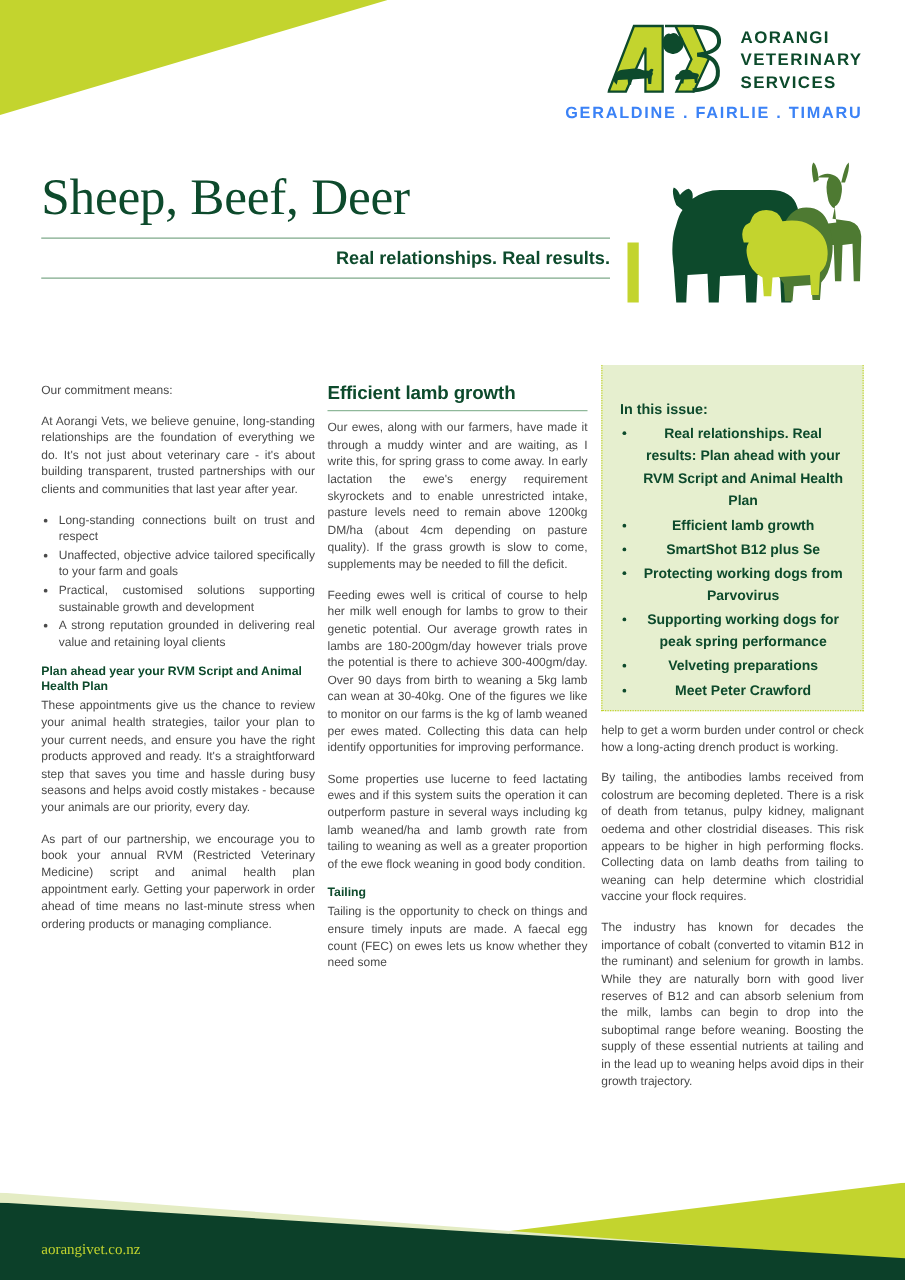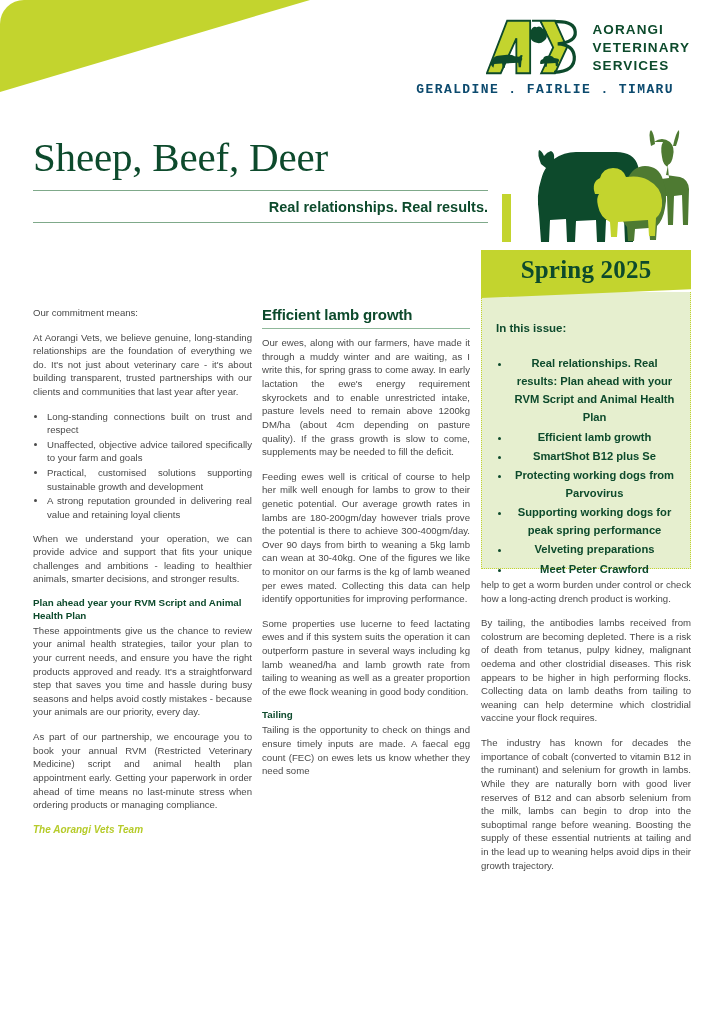--- a/index.html
+++ b/index.html
@@ -3,21 +3,21 @@
 <meta charset="utf-8">
 <style>
   html,body{margin:0;padding:0;}
   body{
     width:724px;height:1024px;
     background:#ffffff;
     font-family:"Liberation Sans", sans-serif;
     overflow:hidden;
     position:relative;
   }
-  .page{position:relative;width:724px;height:1024px;overflow:hidden;background:#fff;border-radius:24px;}
+  .page{position:relative;width:724px;height:1024px;overflow:hidden;background:#fff;}
 
   
   .wedge-topleft{
     position:absolute;left:0;top:0;width:310px;height:92px;
     background:#c3d42e;
     clip-path:polygon(0 0,100% 0,0 100%);
     z-index:1;
   }
 
   
@@ -31,26 +31,25 @@
   .logo-mark{width:92px;height:58px;flex:none;}
   .logo-words{
     color:#0c4a2b;
     font-weight:bold;
     font-size:13.5px;
     line-height:1.32;
     letter-spacing:1.1px;
     padding-top:3px;
   }
   .locations{
-    position:absolute;right:50px;top:82px;
-    color:#0c4a6e;
+    position:absolute;right:34px;top:82px;
+    color:#3b82f6;
     font-weight:bold;
     font-size:13px;
     letter-spacing:1.4px;
-    font-family:Liberation Mono, monospace;
   }
 
   
   .masthead{
     position:absolute;left:33px;top:136px;width:460px;z-index:5;
   }
   .masthead h1{
     margin:0;
     font-family:"Liberation Serif", serif;
     font-weight:normal;
@@ -102,21 +101,21 @@
   
   .issue-box{
     position:absolute;left:481px;top:292px;width:210px;height:277px;z-index:6;
     background:#e6efcf;
     border:1.5px dotted #c3d42e;
     border-top:none;
     box-sizing:border-box;
     padding:30px 12px 10px 14px;
   }
   .issue-title{
-    color:#0d4a2c;font-weight:bold;font-size:11.5px;margin-bottom:20px;
+    color:#0d4a2c;font-weight:bold;font-size:11.5px;margin-bottom:4px;
   }
   .issue-list{margin:0;padding-left:15px;text-align:center;}
   .issue-list li{
     color:#0d4a2c;font-weight:bold;font-size:11.2px;line-height:1.62;
     margin-bottom:1px;
   }
   .issue-list li::marker{color:#0d4a2c;}
 
   
   .col{
@@ -222,23 +221,20 @@
 
     <g fill="#4e7a32">
       <path d="M104 52 q6-14 18-14 q14 0 18 14 q5 14 2 28 q-2 12-8 18 l-1 14 l-6 0 l-1-12 l-14 1 l-1 12 l-6 0 l-1-14 q-7-8-8-20 q-2-16 8-27 z"></path>
     </g>
 
     <g fill="#c3d42e">
       <path d="M72 66 q-4-12 5-16 q3-10 13-10 q10 0 13 9 q14-2 22 3 q13 7 14 20 q1 12-6 18 l-1 18 l-6 0 l-1-16 l-30 2 l-1 15 l-6 0 l-1-15 q-10-5-12-16 q-2-8 1-12 z"></path>
     </g>
   </svg>
 
-  <div class="spring-badge">
-    <span>Spring 2025</span>
-  </div>
 
   <div class="issue-box">
     <div class="issue-title">In this issue:</div>
     <ul class="issue-list">
       <li>Real relationships. Real results: Plan ahead with your RVM Script and Animal Health Plan</li>
       <li>Efficient lamb growth</li>
       <li>SmartShot B12 plus Se</li>
       <li>Protecting working dogs from Parvovirus</li>
       <li>Supporting working dogs for peak spring performance</li>
       <li>Velveting preparations</li>
@@ -248,37 +244,41 @@
 
   <div class="col col-left">
     <p>Our commitment means:</p>
     <p>At Aorangi Vets, we believe genuine, long-standing relationships are the foundation of everything we do. It's not just about veterinary care - it's about building transparent, trusted partnerships with our clients and communities that last year after year.</p>
     <ul>
       <li>Long-standing connections built on trust and respect</li>
       <li>Unaffected, objective advice tailored specifically to your farm and goals</li>
       <li>Practical, customised solutions supporting sustainable growth and development</li>
       <li>A strong reputation grounded in delivering real value and retaining loyal clients</li>
     </ul>
-    <p>When we understand your operation, we can provide advice and support that fits your unique challenges and ambitions - leading to healthier animals, smarter decisions, and stronger results.</p>
     <h3>Plan ahead year your RVM Script and Animal Health Plan</h3>
     <p>These appointments give us the chance to review your animal health strategies, tailor your plan to your current needs, and ensure you have the right products approved and ready. It's a straightforward step that saves you time and hassle during busy seasons and helps avoid costly mistakes - because your animals are our priority, every day.</p>
     <p>As part of our partnership, we encourage you to book your annual RVM (Restricted Veterinary Medicine) script and animal health plan appointment early. Getting your paperwork in order ahead of time means no last-minute stress when ordering products or managing compliance.</p>
-    <div class="signoff">The Aorangi Vets Team</div>
   </div>
 
   <div class="col col-mid">
     <h2>Efficient lamb growth</h2>
     <div class="h2rule"></div>
     <p>Our ewes, along with our farmers, have made it through a muddy winter and are waiting, as I write this, for spring grass to come away. In early lactation the ewe's energy requirement skyrockets and to enable unrestricted intake, pasture levels need to remain above 1200kg DM/ha (about 4cm depending on pasture quality). If the grass growth is slow to come, supplements may be needed to fill the deficit.</p>
     <p>Feeding ewes well is critical of course to help her milk well enough for lambs to grow to their genetic potential. Our average growth rates in lambs are 180-200gm/day however trials prove the potential is there to achieve 300-400gm/day. Over 90 days from birth to weaning a 5kg lamb can wean at 30-40kg. One of the figures we like to monitor on our farms is the kg of lamb weaned per ewes mated. Collecting this data can help identify opportunities for improving performance.</p>
     <p>Some properties use lucerne to feed lactating ewes and if this system suits the operation it can outperform pasture in several ways including kg lamb weaned/ha and lamb growth rate from tailing to weaning as well as a greater proportion of the ewe flock weaning in good body condition.</p>
     <h3>Tailing</h3>
     <p>Tailing is the opportunity to check on things and ensure timely inputs are made. A faecal egg count (FEC) on ewes lets us know whether they need some</p>
   </div>
 
   <div class="col col-right">
     <p>help to get a worm burden under control or check how a long-acting drench product is working.</p>
     <p>By tailing, the antibodies lambs received from colostrum are becoming depleted. There is a risk of death from tetanus, pulpy kidney, malignant oedema and other clostridial diseases. This risk appears to be higher in high performing flocks. Collecting data on lamb deaths from tailing to weaning can help determine which clostridial vaccine your flock requires.</p>
     <p>The industry has known for decades the importance of cobalt (converted to vitamin B12 in the ruminant) and selenium for growth in lambs. While they are naturally born with good liver reserves of B12 and can absorb selenium from the milk, lambs can begin to drop into the suboptimal range before weaning. Boosting the supply of these essential nutrients at tailing and in the lead up to weaning helps avoid dips in their growth trajectory.</p>
   </div>
 
+  <div class="footer">
+    <div class="f-lime"></div>
+    <div class="f-pale"></div>
+    <div class="f-dark"></div>
+    <div class="f-url">aorangivet.co.nz</div>
+  </div>
 
 </div>
 
 </body></html>

